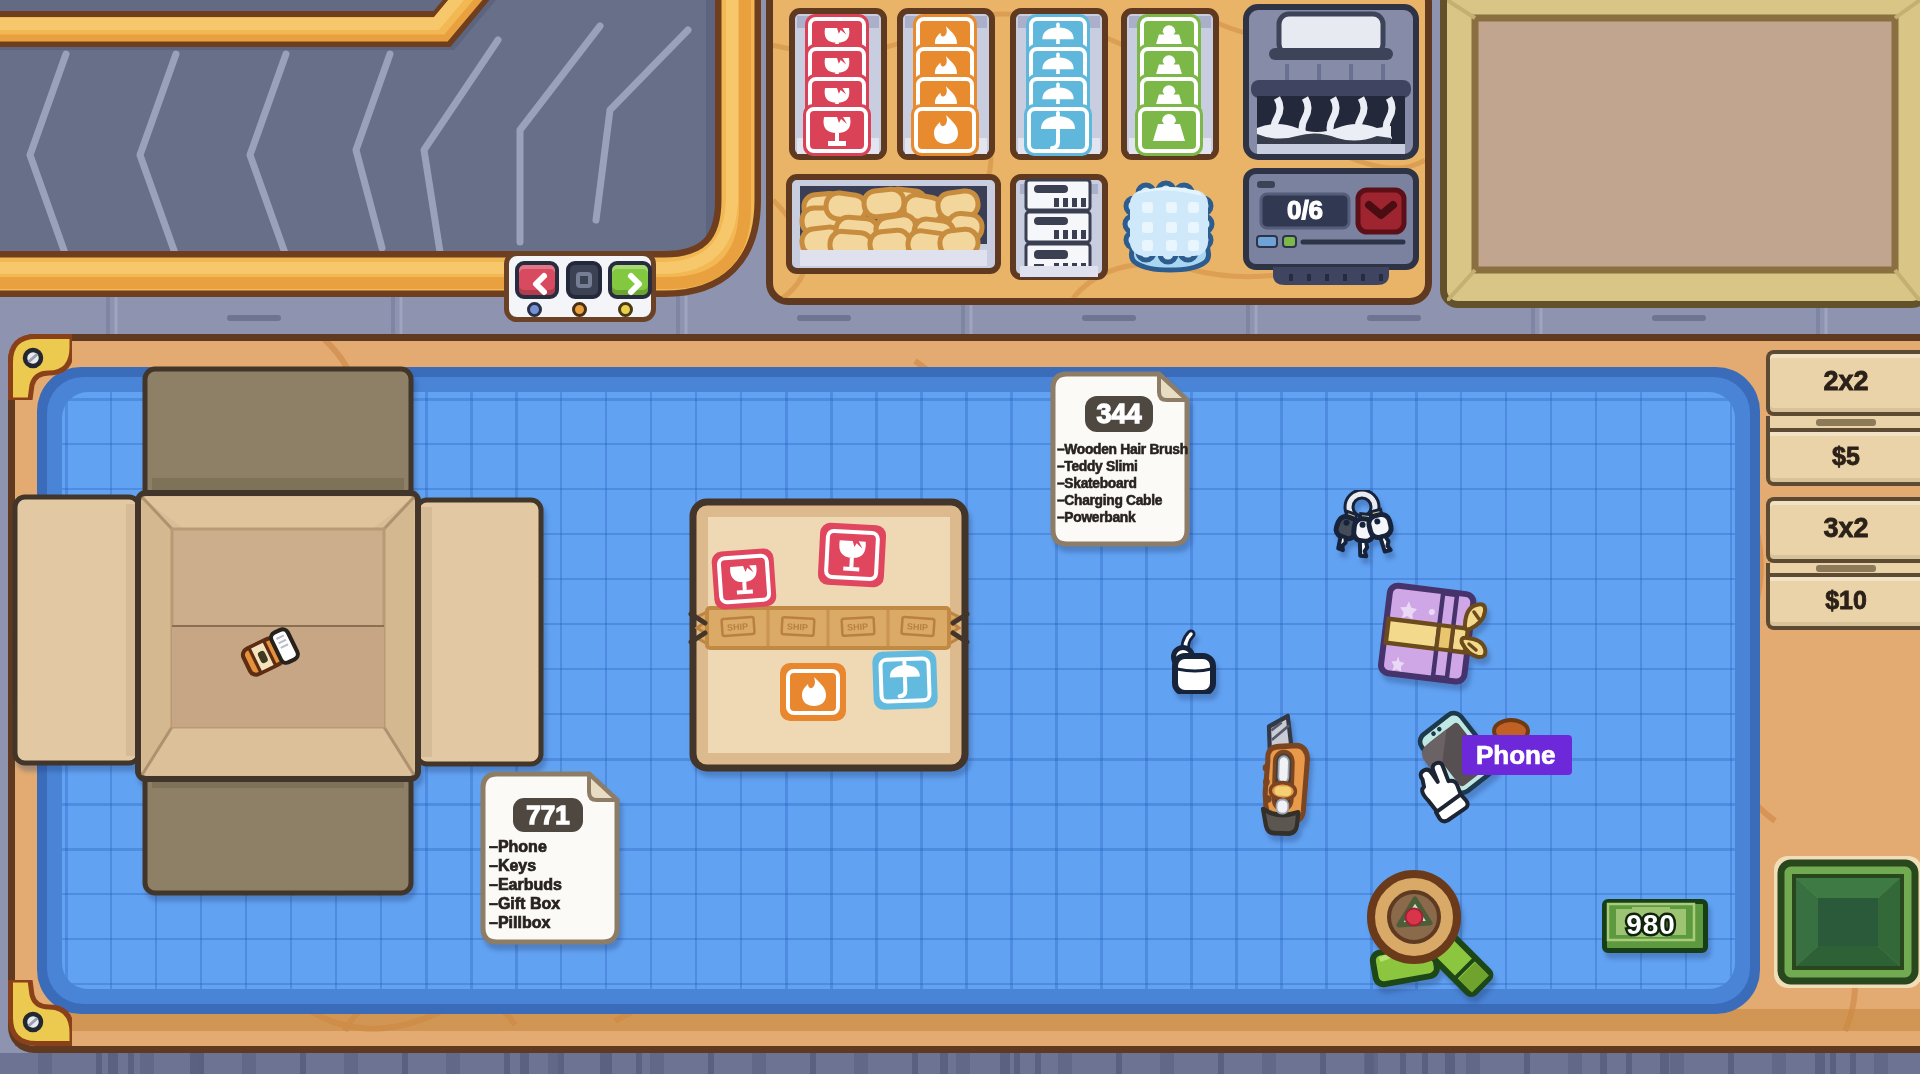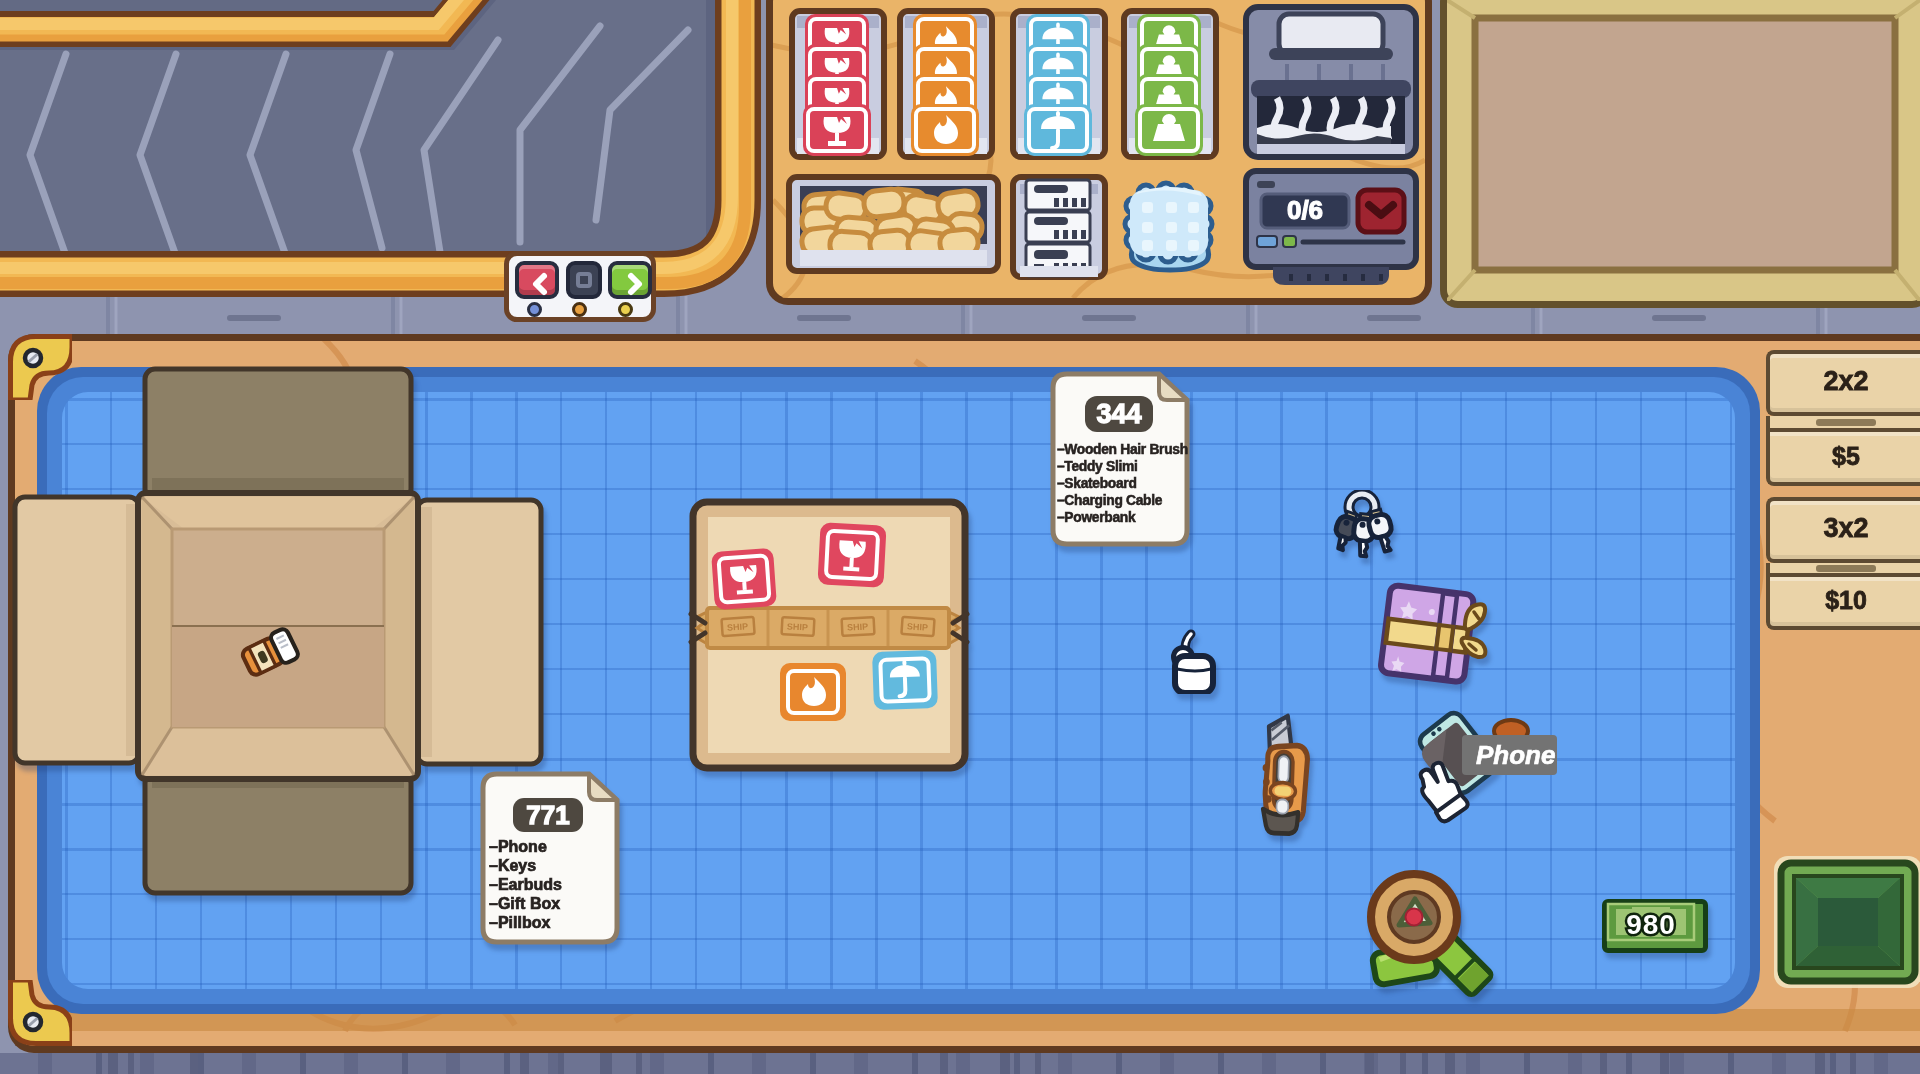--- a/index.html
+++ b/index.html
@@ -629,21 +629,21 @@
     <rect x="-27" y="-39" width="54" height="78" rx="10" fill="#bfe8e4" stroke="#1d3a4d" stroke-width="5"></rect>
     <rect x="-20" y="-28" width="40" height="60" rx="4" fill="#575052"></rect>
     <path d="M-20 -28 l26 0 -40 40 0 -26 q0 -14 14 -14z" fill="#6a6264"></path>
     <circle cx="-8" cy="-33" r="2.5" fill="#1d3a4d"></circle>
       <circle cx="0" cy="-33" r="2.5" fill="#1d3a4d"></circle>
   </g>
 </svg>
 
 <div class="abs" style="left:1492px;top:718px;width:38px;height:26px;border-radius:50%;background:#c06024;border:4px solid #6e3a14;"></div>
 
-<div class="abs" style="left:1462px;top:735px;width:95px;height:40px;background:#737373;border-radius:4px;color:#fff;font-weight:bold;font-size:26px;line-height:40px;padding-left:14px;font-style:italic;-webkit-text-stroke:0.7px #fff;">Phone</div>
+<div class="abs" style="left:1462px;top:735px;width:110px;height:40px;background:#6d28d9;border-radius:4px;color:#fff;font-weight:bold;font-size:26px;line-height:40px;padding-left:14px;-webkit-text-stroke:0.7px #fff;">Phone</div>
 
 <svg class="abs" style="left:1416px;top:756px;" width="70" height="75" viewBox="0 0 70 75">
   <g transform="rotate(-30 35 38) scale(0.8)">
     <path d="M22 14 q-1 -9 7 -9 q7 0 7 9 l1 12 2 -14 q1 -8 8 -7 q7 1 5 9 l-3 18 q8 2 7 10 l-2 12 q-2 8 -10 8 l-18 0 q-8 0 -9 -8 l-2 -14 q-4 -16 4 -17z" fill="#fff" stroke="#1d2433" stroke-width="5" stroke-linejoin="round"></path>
     <path d="M16 58 l38 -4 2 10 q1 7 -6 8 l-26 2 q-7 0 -8 -7z" fill="#fff" stroke="#1d2433" stroke-width="5" stroke-linejoin="round"></path>
   </g>
 </svg>
 
 <svg class="abs" style="left:1362px;top:862px;filter:drop-shadow(3px 6px 2px rgba(30,55,110,0.30));" width="145" height="140" viewBox="0 0 145 140">
   <g transform="rotate(-10 45 103)">

